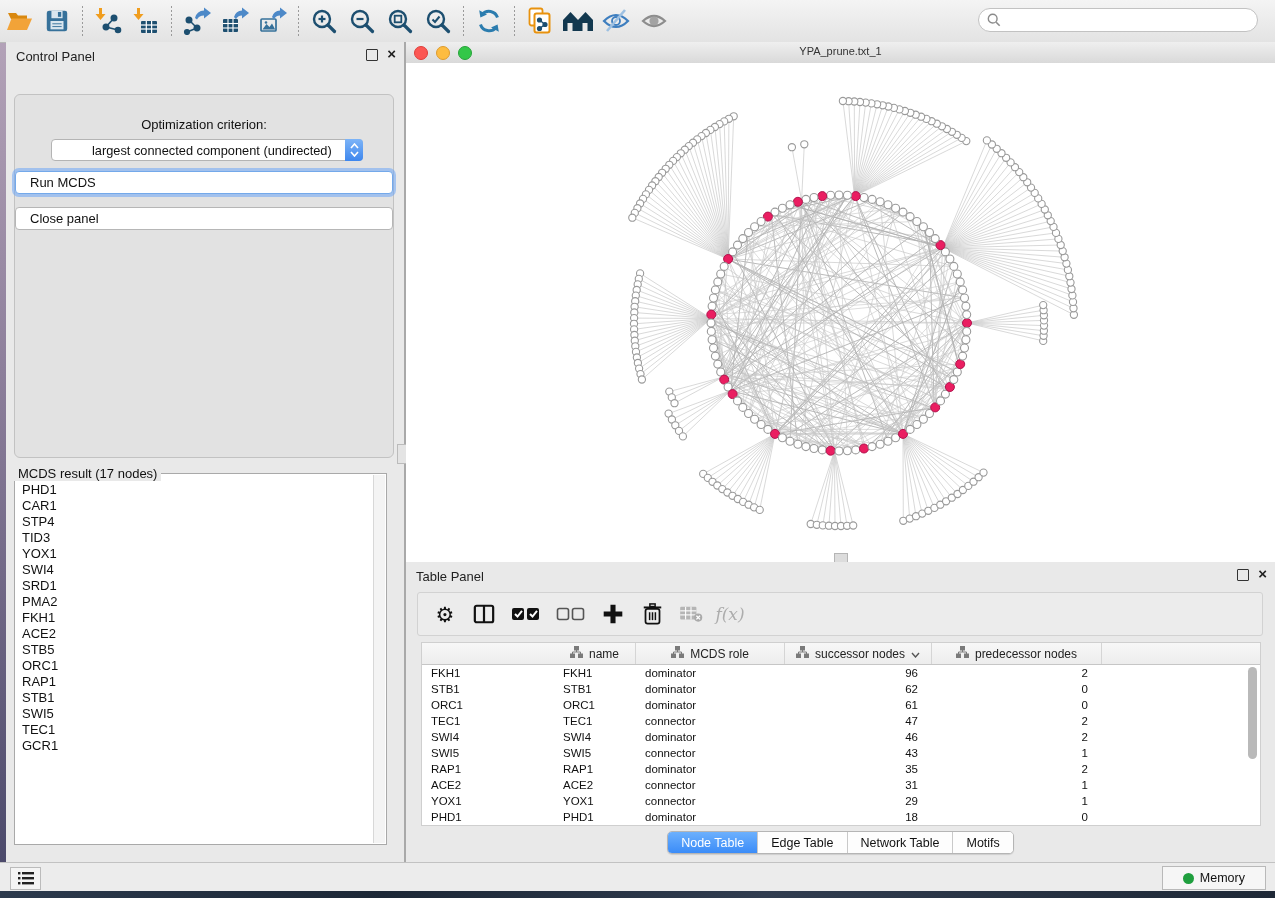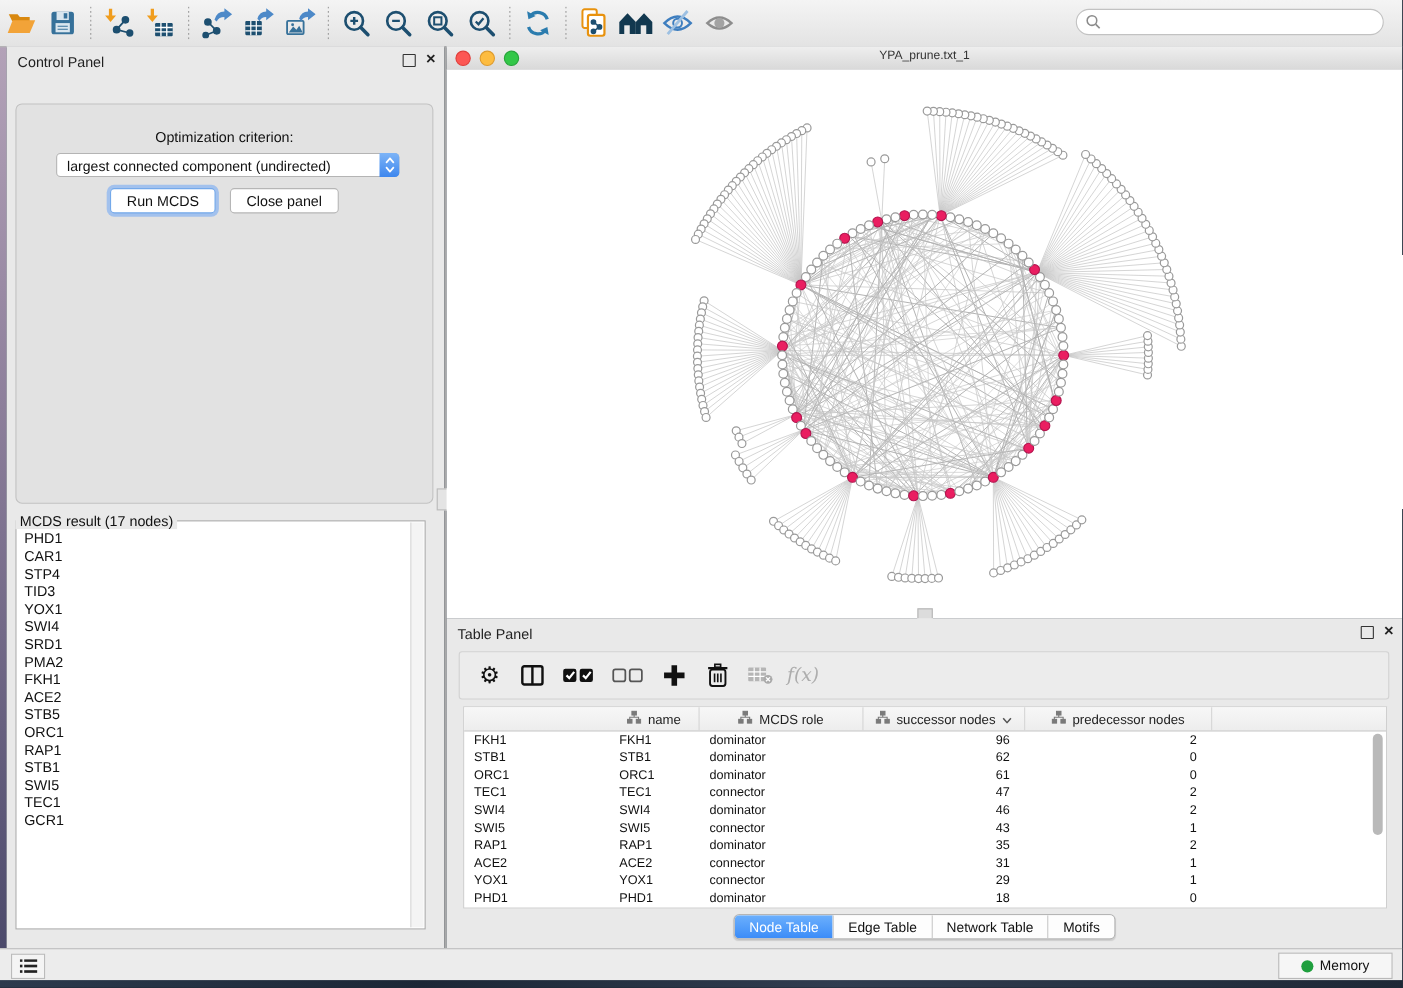--- a/index.html
+++ b/index.html
@@ -33,25 +33,25 @@
   .seg{padding:0 13px;font-size:12.5px;display:flex;align-items:center;background:#fdfdfd;
     border-left:1px solid #c9c9c9;color:#111;white-space:nowrap;}
   .seg:first-child{border-left:none;}
   .seg.sel{background:linear-gradient(180deg,#6cb0fd,#3b8cf8);color:#fff;border-left-color:#3b8cf8;}
   #cp-tabs{left:72px;top:32px;}
   #cp-box{position:absolute;left:8px;top:52px;width:378px;height:362px;background:#e2e2e2;
     border:1px solid #c2c2c2;border-radius:6px;}
   #opt-label{position:absolute;left:0;top:22px;width:100%;text-align:center;font-size:13px;color:#111;}
   #criterion-select{position:absolute;left:36px;top:44px;width:312px;height:22px;background:#fff;
     border:1px solid #b4b4b4;border-radius:4px;display:flex;align-items:center;box-sizing:border-box;}
-  #criterion-select .val{flex:1;font-size:12.8px;padding-left:9px;color:#111;white-space:nowrap;}
+  #criterion-select .val{flex:1;font-size:12.8px;padding-left:9px;color:#111;white-space:nowrap;margin-left:31px;}
   .stepper{width:18px;height:22px;margin-right:-1px;border-radius:0 4px 4px 0;
     background:linear-gradient(180deg,#7db4f7,#3e87ee);display:flex;flex-direction:column;
     align-items:center;justify-content:center;gap:2px;}
-  .btnrow{position:absolute;left:0;top:76px;width:100%;display:flex;justify-content:center;gap:13px;}
+  .btnrow{position:absolute;left:0;top:76px;width:100%;display:flex;justify-content:center;gap:13px;flex-direction:column;}
   .mbtn{height:21px;padding:0 14px;background:#fff;border:1px solid #b6b6b6;border-radius:4px;
     font-size:13px;color:#111;display:flex;align-items:center;}
   .mbtn.focused{box-shadow:0 0 0 3px rgba(110,165,245,.55);border-color:#74a9ea;}
   #mcds-box{position:absolute;left:8px;top:424px;width:371px;height:370px;border:1px solid #a9a9a9;
     background:#fff;margin-top:7px;}
   #mcds-legend{position:absolute;left:8px;top:424px;padding:0 4px;font-size:13px;color:#111;background:#e9e9e9;z-index:2;}
   #mcds-list{position:absolute;inset:8px 12px 2px 4px;overflow:hidden;font-size:13px;color:#111;}
   #mcds-list div{height:16px;line-height:16px;padding-left:3px;}
   #mcds-scroll{position:absolute;top:1px;right:1px;bottom:1px;width:11px;background:#f4f4f4;border-left:1px solid #d8d8d8;}
   

